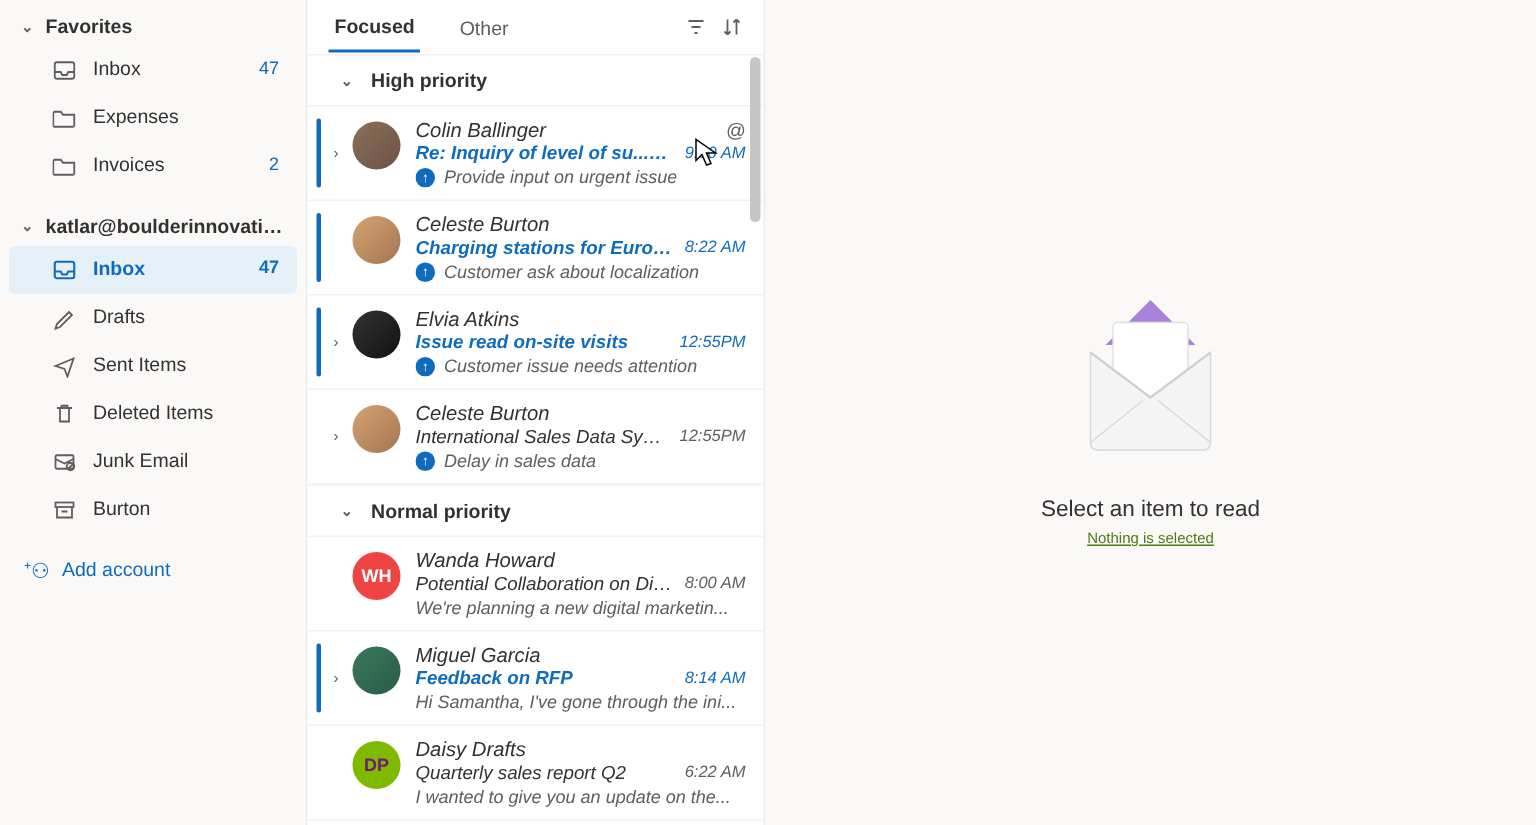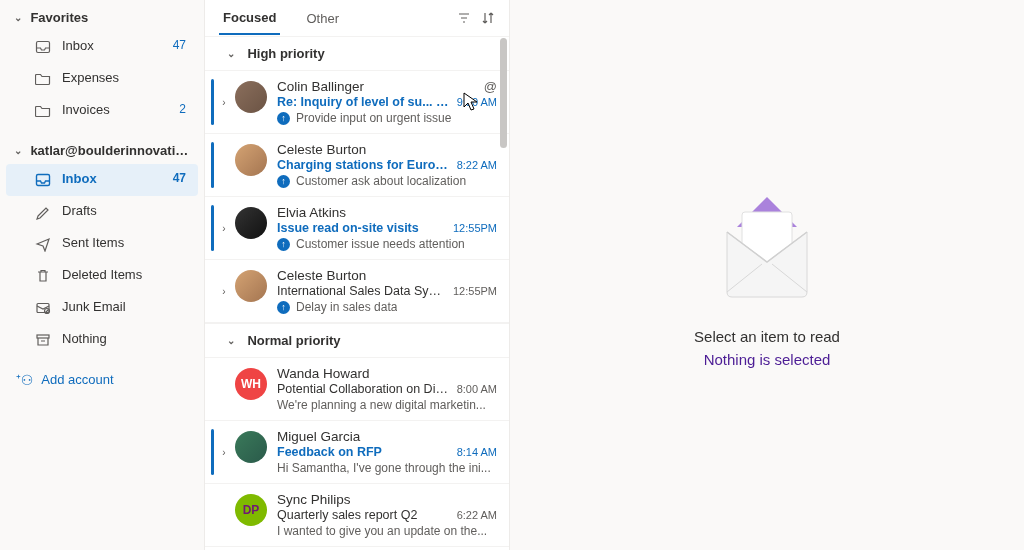--- a/index.html
+++ b/index.html
@@ -34,42 +34,42 @@
   .msg .stripe { width: 3px; align-self: stretch; margin-right: 3px; border-radius: 2px; }
   .msg.unread .stripe { background: #0f6cbd; }
   .msg .expand { width: 14px; display: flex; align-items: center; justify-content: center; color: #605e5c; font-size: 10px; }
   .avatar { width: 32px; height: 32px; border-radius: 50%; background: #c0c0c0; margin: 2px 10px 0 4px; flex-shrink: 0; display: flex; align-items: center; justify-content: center; color: #fff; font-size: 12px; font-weight: 600; }
   .avatar.img1 { background: linear-gradient(135deg,#8b6f5c,#6b5344); }
   .avatar.img2 { background: linear-gradient(135deg,#d4a373,#a47551); }
   .avatar.img3 { background: linear-gradient(135deg,#333,#111); }
   .avatar.wh { background: #ef4444; }
   .avatar.img4 { background: linear-gradient(135deg,#3a7a5a,#2a5a4a); }
   .avatar.dp { background: #7fba00; color:#701a75; }
-  .msg-body { flex: 1; min-width: 0; }
+  .msg-body { flex: 1; min-width: 0; font-style: italic; }
   .msg-line1 { display: flex; align-items: center; }
   .sender { font-size: 13.5px; flex: 1; white-space: nowrap; overflow: hidden; text-overflow: ellipsis; }
   .at { color: #605e5c; font-size: 13px; }
   .msg-line2 { display: flex; align-items: center; margin-top: 1px; }
   .subject { flex: 1; font-size: 12.5px; white-space: nowrap; overflow: hidden; text-overflow: ellipsis; }
   .msg.unread .subject { color: #0f6cbd; font-weight: 600; }
   .time { font-size: 11px; color: #605e5c; margin-left: 8px; }
   .msg.unread .time { color: #0f6cbd; }
   .msg-line3 { display: flex; align-items: center; margin-top: 2px; font-size: 12px; color: #605e5c; white-space: nowrap; overflow: hidden; text-overflow: ellipsis; }
   .insight-icon { width: 13px; height: 13px; border-radius: 50%; background: #0f6cbd; color: #fff; display: inline-flex; align-items: center; justify-content: center; margin-right: 6px; font-size: 9px; font-weight: bold; flex-shrink: 0; }
   .preview { white-space: nowrap; overflow: hidden; text-overflow: ellipsis; }
   
   .scrollbar { position: absolute; top: 38px; right: 2px; width: 7px; height: 110px; background: #c8c6c4; border-radius: 4px; }
   
   .cursor { position: absolute; top: 92px; left: 258px; width: 16px; height: 20px; pointer-events: none; z-index: 10; }
   
   .reading { flex: 1; background: #faf9f8; display: flex; flex-direction: column; align-items: center; justify-content: center; }
   .envelope { width: 130px; height: 120px; position: relative; margin-bottom: 26px; }
   .env-icon { width:100%; height:100%; }
   .reading h3 { font-size: 15px; font-weight: 400; color: #323130; margin-bottom: 6px; }
-  .reading p { font-size: 15px; color: #4c1d95; }
+  .reading p { font-size: 10px; color: #4d7c0f; text-decoration: underline; }
   
   svg { display: block; }
 </style>
 </head>
 <body>
 
 <div class="nav-pane">
   <div class="nav-section-header">
     <span class="chev">⌄</span>
     <span>Favorites</span>
@@ -152,21 +152,21 @@
       </span>
     <span class="label">Junk Email</span>
   </div>
   <div class="nav-item">
     <span class="icon">
         <svg width="16" height="16" viewBox="0 0 16 16" fill="none" stroke="#605e5c" stroke-width="1.2">
           <rect x="2" y="3" width="12" height="3"></rect>
           <path d="M3 6v7h10V6M6 9h4"></path>
         </svg>
       </span>
-    <span class="label">Nothing</span>
+    <span class="label">Burton</span>
   </div>
 
   <div class="add-account">
     <span class="icon">⁺⚇</span>
     <span>Add account</span>
   </div>
 </div>
 
 <div class="msg-list">
   <div class="tabs">
@@ -309,21 +309,21 @@
           </div>
       </div>
     </div>
 
     <div class="msg">
       <div class="stripe"></div>
       <div class="expand"></div>
       <div class="avatar dp">DP</div>
       <div class="msg-body">
         <div class="msg-line1">
-            <div class="sender">Sync Philips</div>
+            <div class="sender">Daisy Drafts</div>
           </div>
         <div class="msg-line2">
           <div class="subject">Quarterly sales report Q2</div>
           <div class="time">6:22 AM</div>
         </div>
         <div class="msg-line3">
             <span class="preview">I wanted to give you an update on the...</span>
           </div>
       </div>
     </div>

